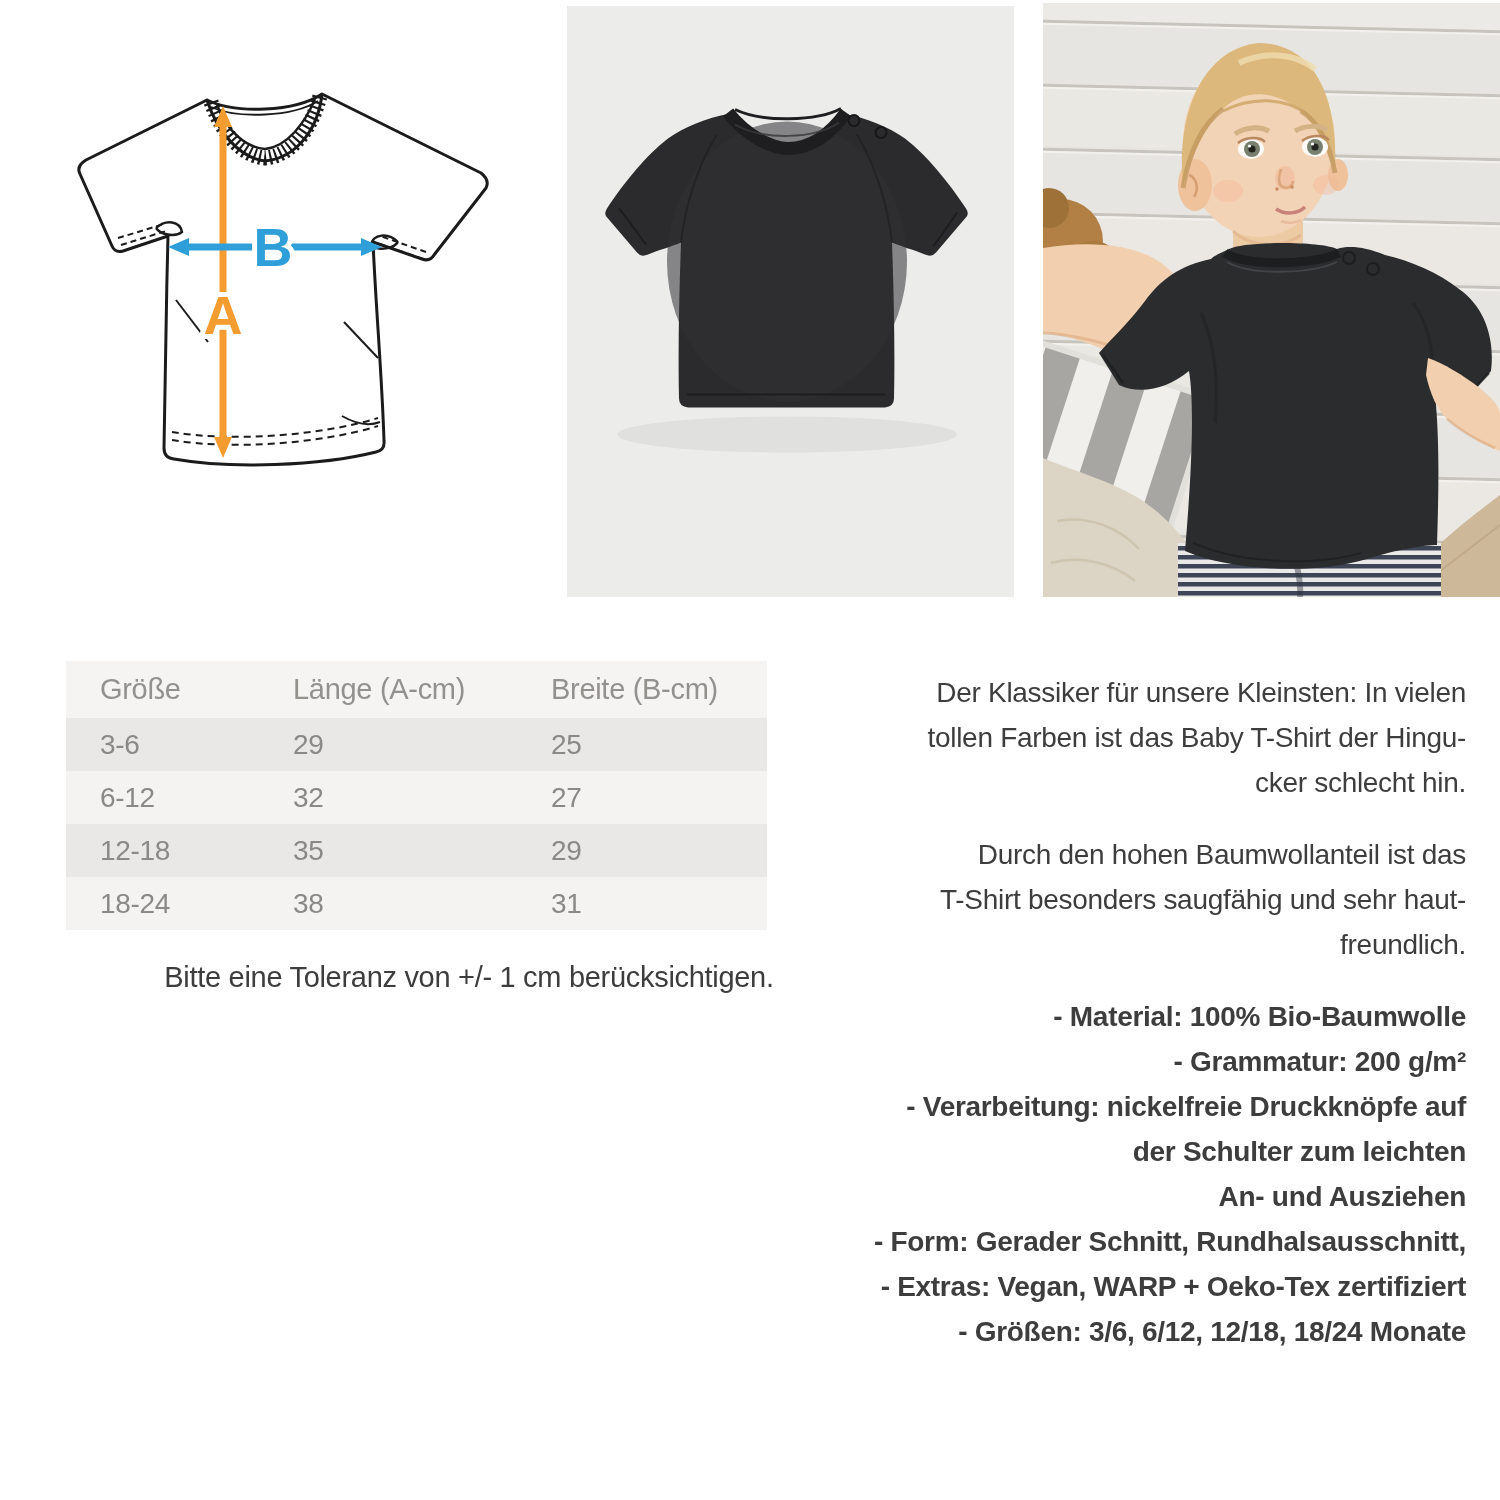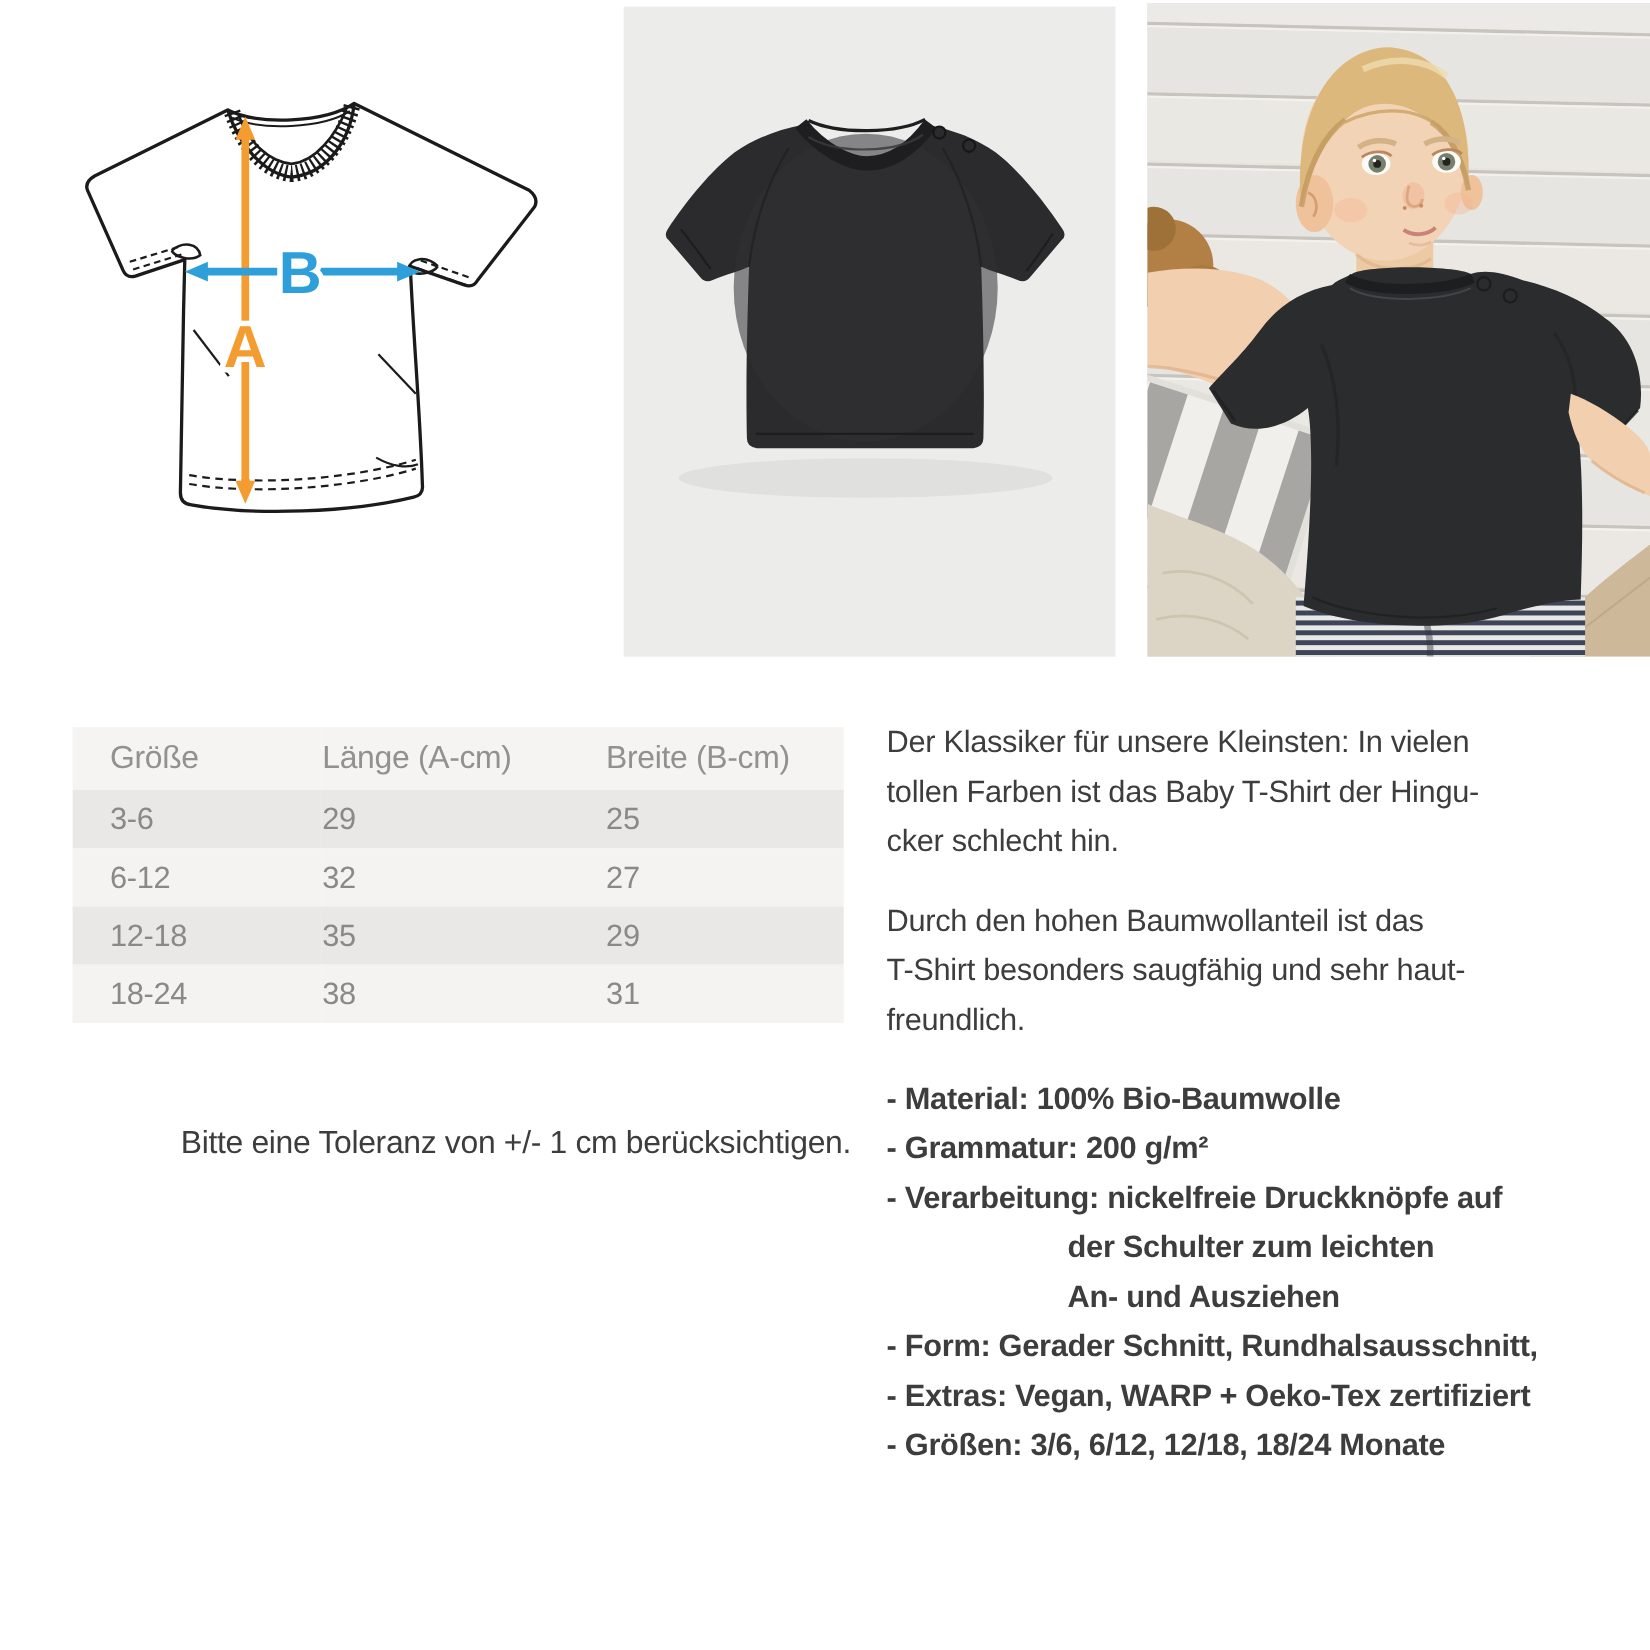--- a/index.html
+++ b/index.html
@@ -14,24 +14,24 @@
 
   
   .left-col{position:absolute;left:66px;top:661px;width:806px;}
   table.size-table{width:701px;border-collapse:collapse;table-layout:fixed;}
   table.size-table col.c1{width:226px;} table.size-table col.c2{width:258px;} table.size-table col.c3{width:217px;}
   table.size-table th{height:55px;background:#F5F4F2;color:#93918E;font-weight:400;font-size:29px;text-align:left;letter-spacing:-0.3px;}
   table.size-table td{height:51px;color:#8A8987;font-size:28px;letter-spacing:-0.3px;}
   table.size-table th:first-child,table.size-table td:first-child{padding-left:34px;}
   table.size-table tr.odd td{background:#E9E8E6;}
   table.size-table tr.even td{background:#F4F3F1;margin-left:44px;}
-  .tolerance{margin-top:93px;text-align:center;font-size:29px;letter-spacing:-0.3px;color:#3D3D3D;}
+  .tolerance{margin-top:31px;text-align:center;font-size:29px;letter-spacing:-0.3px;color:#3D3D3D;}
 
   
-  .right-col{position:absolute;left:806px;top:652px;width:660px;color:#3D3D3D;}
+  .right-col{position:absolute;left:806px;top:670px;width:660px;color:#3D3D3D;text-align:right;}
   .right-col p.para{margin:0 0 27px 0;font-size:28px;line-height:45px;letter-spacing:-0.3px;white-space:pre-line;}
   .right-col .spec-line{font-size:28px;line-height:45px;letter-spacing:-0.3px;white-space:pre-wrap;font-weight:bold;}
 </style>
 </head>
 <body>
 
 <div class="canvas">
 
   <div class="diagram">
     <svg viewBox="0 0 440 420">

